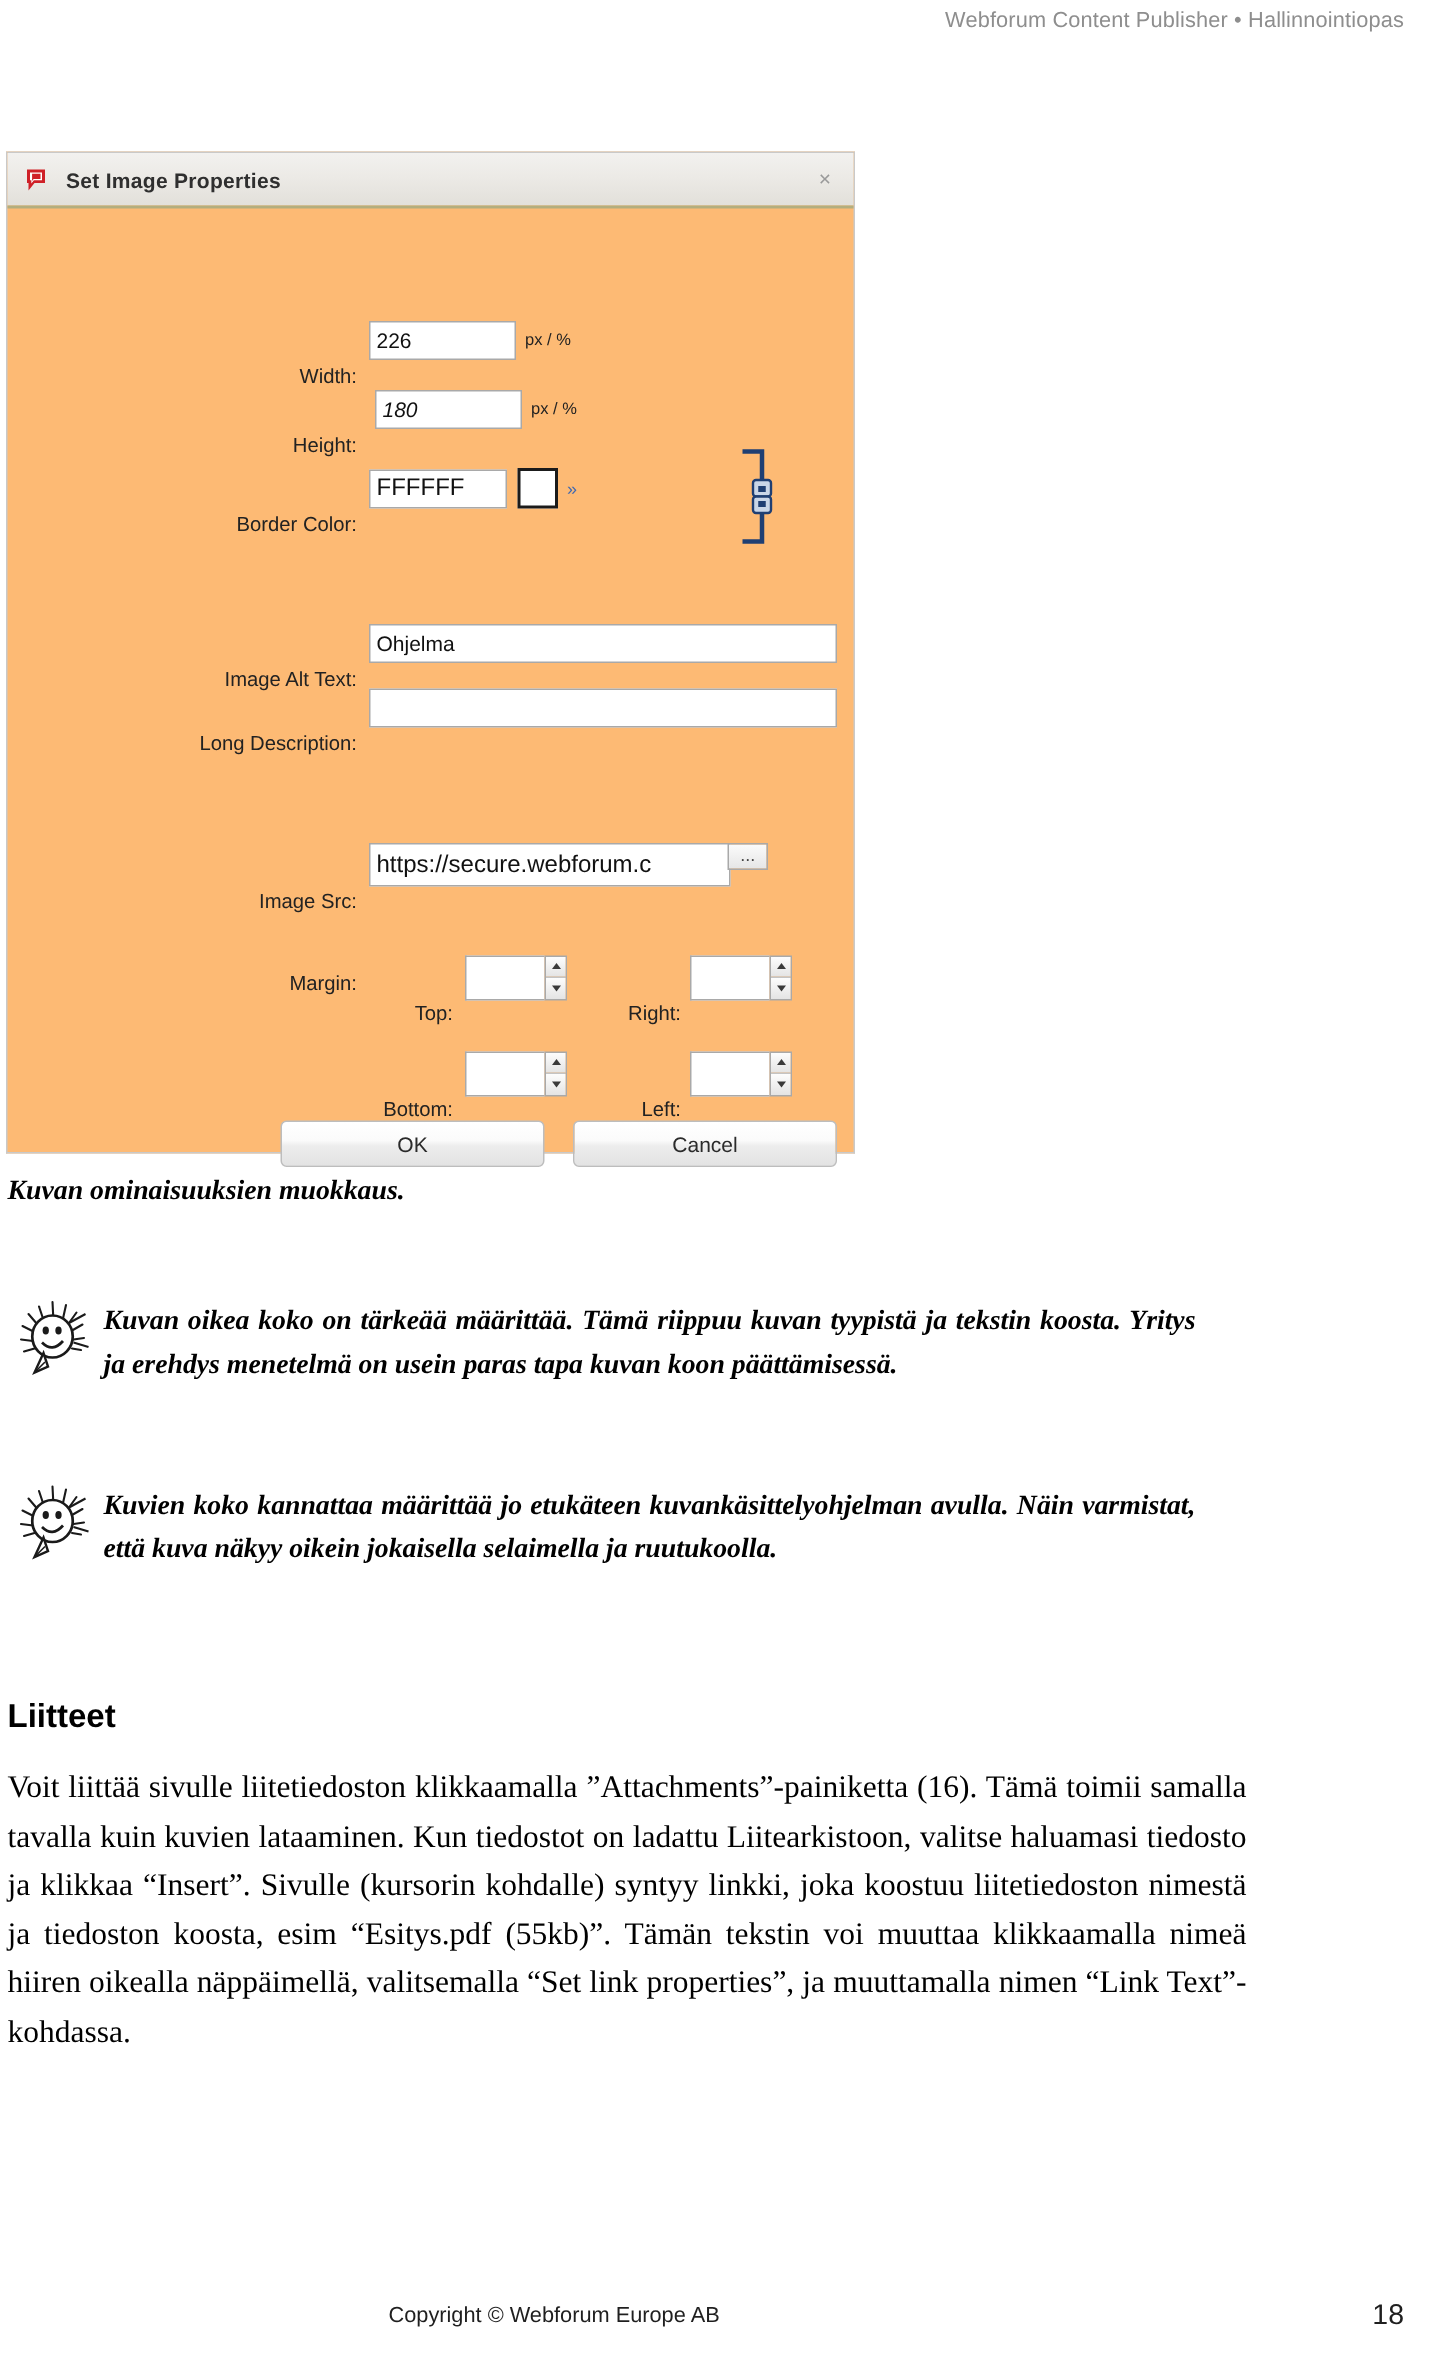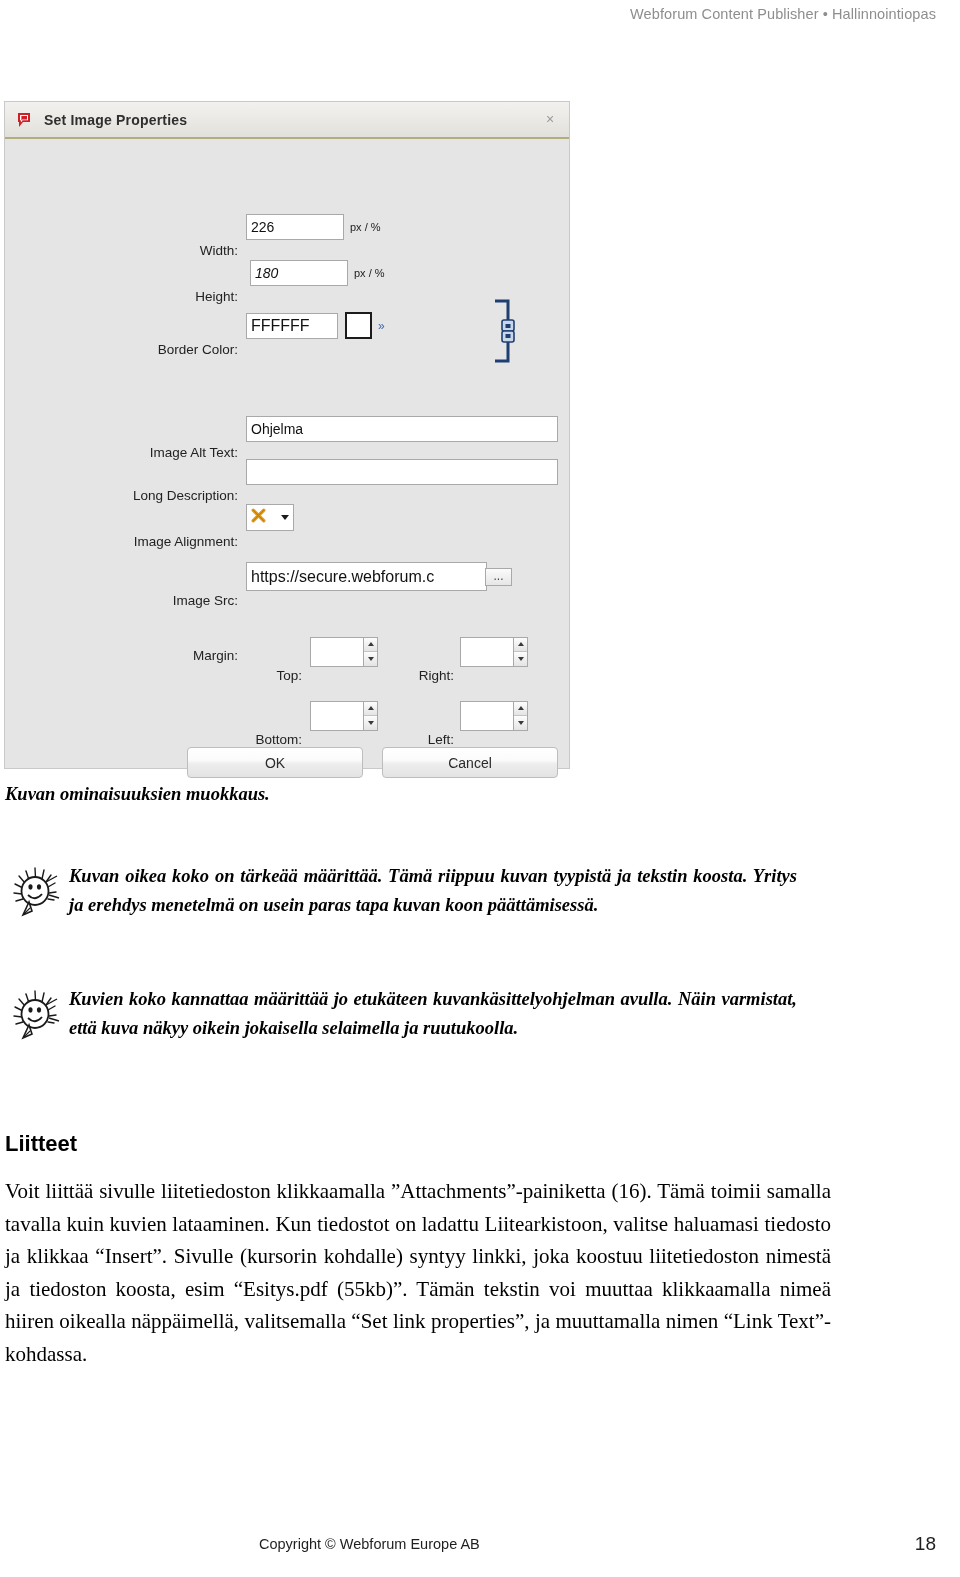--- a/index.html
+++ b/index.html
@@ -20,21 +20,21 @@
     font-size:14.5px;
     color:#8e8e8e;
     letter-spacing:0.1px;
   }
 
   
   #dialog {
     position:absolute;
     left:4px; top:101px;
     width:566px; height:668px;
-    background:#e5e5e5;
+    background:#fdba74;
     border:1px solid #c9c9c9;
     border-top:none;
   }
   #dialog-titlebar {
     position:relative;
     height:38px;
     background:linear-gradient(to bottom,#f2f1ef 0%,#eceae6 45%,#e2e0da 100%);
     border-top:1px solid #c9c9c9;
     border-bottom:2px solid #b3ae7e;
     display:flex; align-items:center;
@@ -134,21 +134,21 @@
     cursor:pointer;
   }
   #align-caret {
     width:0;height:0;
     border-left:4px solid transparent;
     border-right:4px solid transparent;
     border-top:5px solid #1a1a1a;
   }
 
   
-  #src-wrap { display:flex; align-items:center; }
+  #src-wrap { display:flex; align-items:flex-start; }
   #src-browse {
     width:27px;
     border:1px solid #a9a9a9;
     background:linear-gradient(to bottom,#fbfbfb,#e6e6e6);
     font-family:"Liberation Sans", sans-serif;
     font-size:12px; color:#444;
     display:flex; align-items:flex-end; justify-content:center;
     padding-bottom:2px;
     margin-left:-2px;
     cursor:pointer;
@@ -176,21 +176,21 @@
   #caption {
     position:absolute; left:5px; top:784px;
     font-family:"Liberation Serif", serif;
     font-style:italic; font-weight:bold;
     font-size:18.5px; color:#000;
   }
 
   .tip {
     position:absolute;
     display:flex;
-    align-items:flex-start;
+    align-items:flex-end;
   }
   .tip-icon { width:64px; flex:none; }
   .tip-icon svg { display:block; }
   .tip-text {
     font-family:"Liberation Serif", serif;
     font-style:italic; font-weight:bold;
     font-size:18.5px;
     line-height:28.5px;
     color:#000;
     text-align:justify;
@@ -280,32 +280,20 @@
     <div class="field-row" style="left:0; top:258px; width:560px;">
       <span class="field-label" style="width:233px;">Image Alt Text:</span>
       <input class="txt" style="width: 312px; margin-left: 8px;" value="Ohjelma">
     </div>
 
     <div class="field-row" style="left:0; top:301px; width:560px;">
       <span class="field-label" style="width:233px;">Long Description:</span>
       <input class="txt" style="width: 312px; margin-left: 8px;" value="">
     </div>
 
-    <div class="field-row" style="left:0; top:347px; width:470px;">
-      <span class="field-label" style="width:233px;">Image Alignment:</span>
-      <span id="align-select" style="margin-left:8px;">
-        <span>
-          <svg width="15" height="15" viewBox="0 0 15 15">
-            <path d="M2.2 2.2 L12.8 12.8 M12.8 2.2 L2.2 12.8" stroke="#e0a020" stroke-width="3.4" stroke-linecap="round"></path>
-            <path d="M2.2 2.2 L12.8 12.8 M12.8 2.2 L2.2 12.8" stroke="#c07b12" stroke-width="1.1" stroke-linecap="round"></path>
-          </svg>
-        </span>
-        <span id="align-caret"></span>
-      </span>
-    </div>
 
     <div class="field-row" style="left:0; top:406px; width:560px;">
       <span class="field-label" style="width:233px;">Image Src:</span>
       <span id="src-wrap" style="margin-left:8px;">
         <input class="txt" style="width: 241px; height: 29px; font-size: 16px;" value="https://secure.webforum.c">
         <span id="src-browse">...</span>
       </span>
     </div>
 
     <div class="field-row" style="left:0; top:461px; width:240px;">

